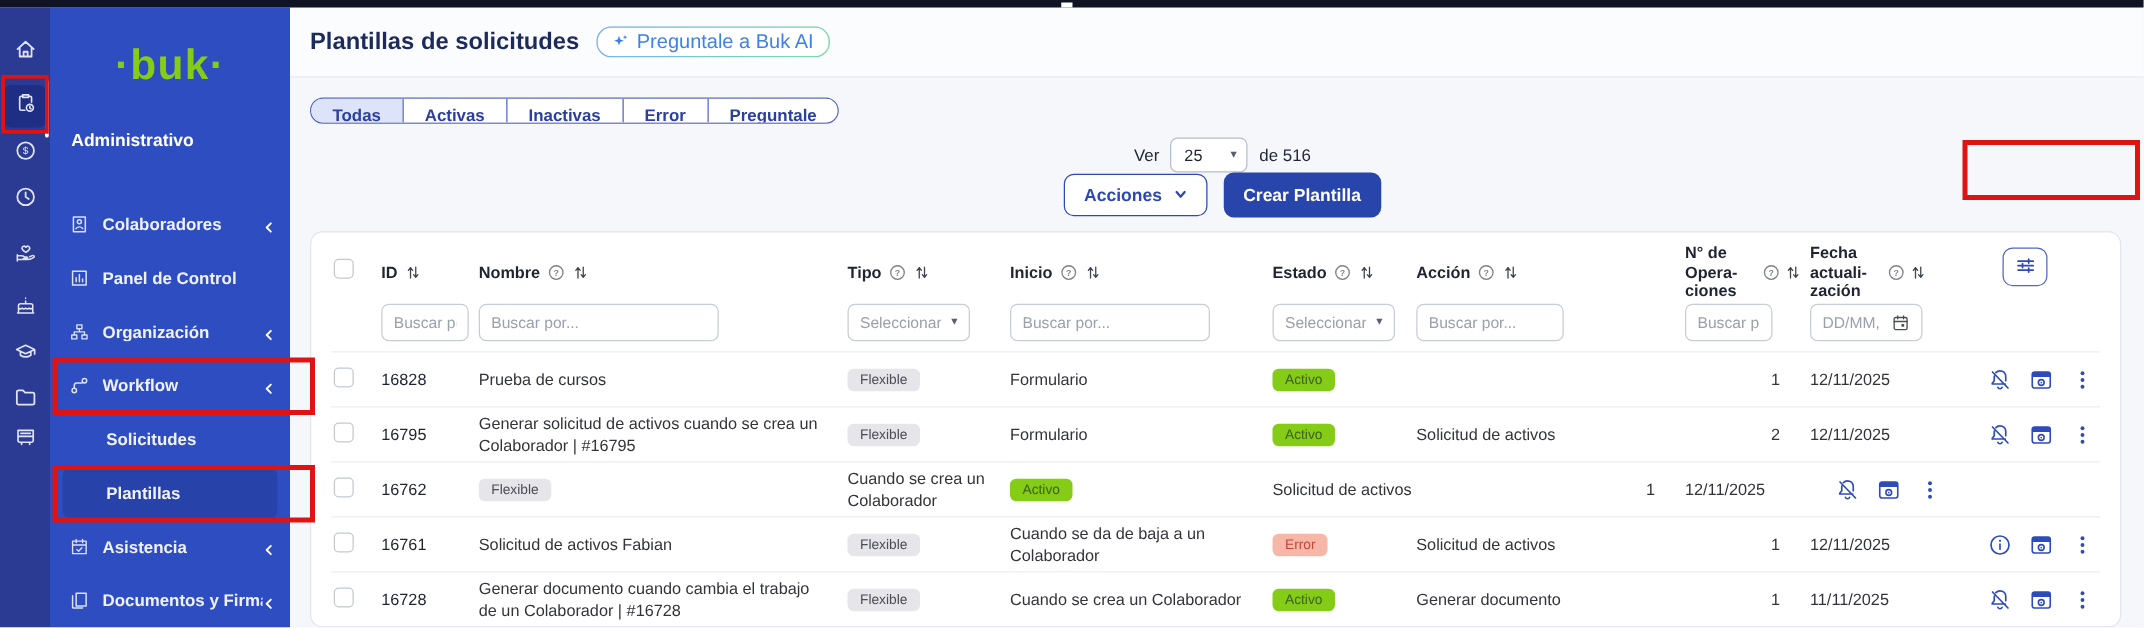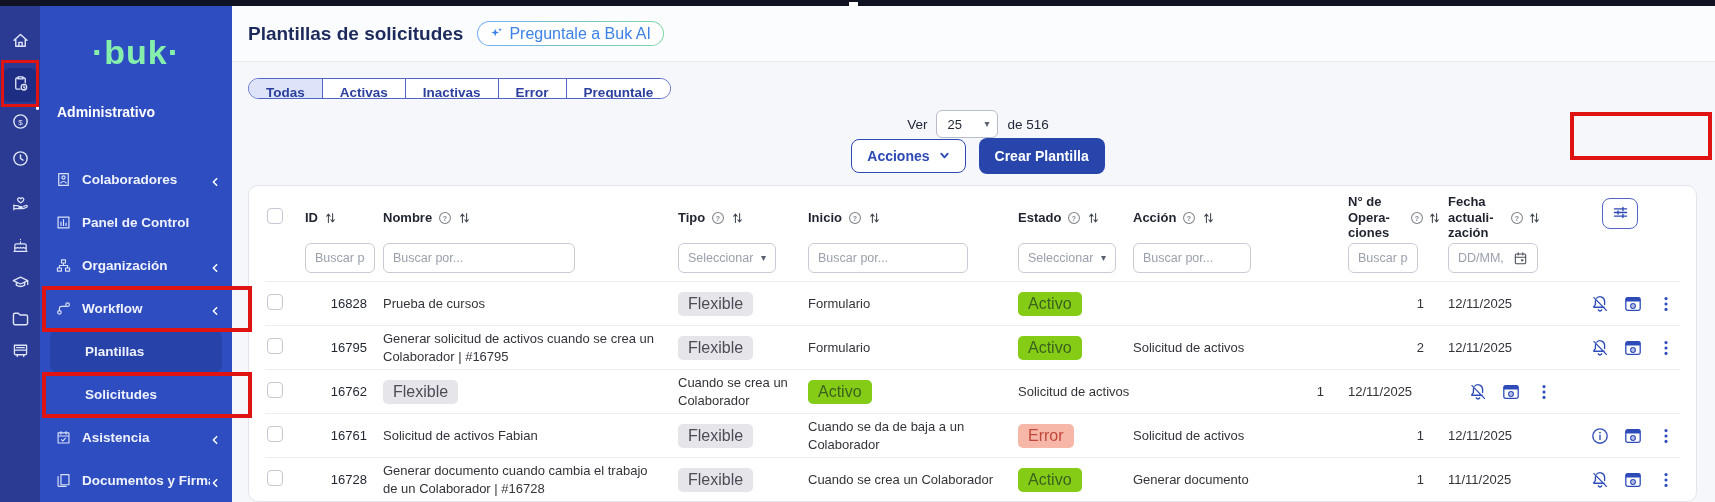--- a/index.html
+++ b/index.html
@@ -20,21 +20,21 @@
   .rail-item.active { background:#1f2e85; }
   .rail-item:nth-child(1){top:19px} .rail-item:nth-child(2){top:62px}
   .rail-item:nth-child(3){top:100px} .rail-item:nth-child(4){top:137px}
   .rail-item:nth-child(5){top:182px} .rail-item:nth-child(6){top:224px}
   .rail-item:nth-child(7){top:261px} .rail-item:nth-child(8){top:297px}
   .rail-item:nth-child(9){top:329px}
   .rail-ind { position:absolute; left:36px; top:58px; width:3px; height:46px; background:#fff; border-radius:2px; }
 
   
   .sidebar { width:192px; flex:none; background:#2e4dc0; color:#fff; position:relative; overflow:hidden; }
-  .logo { margin-top:24px; text-align:center; font-size:34px; font-weight:700; letter-spacing:1px; line-height:44px; color:#86efac; }
+  .logo { margin-top:24px; text-align:center; font-size:34px; font-weight:700; letter-spacing:1px; line-height:44px; color:#84cc16; }
   .section { margin:30px 0 0 17px; font-size:14px; font-weight:700; height:16px; }
   .menu { margin-top:38px; }
   .mi { height:43px; display:flex; align-items:center; padding:0 12px 0 15px;
     font-size:13.5px; font-weight:600; color:#eff2fd; cursor:pointer; white-space:nowrap; }
   .mi .ico { width:17px; height:17px; margin-right:10px; flex:none; color:#d9e1f8; }
   .mi .ico svg { width:17px; height:17px; }
   .mi .lbl { flex:1; overflow:hidden; }
   .mi .chev { width:10px; height:10px; flex:none; color:#fff; }
   .mi .chev svg { width:10px; height:10px; }
   .mi.sub { padding-left:45px; }
@@ -94,24 +94,24 @@
   .fin { height:30px; border:1px solid #c7ccd6; border-radius:6px; background:#fff;
     display:flex; align-items:center; justify-content:space-between; gap:6px; padding:0 9px;
     font-size:12.5px; color:#9aa0ac; font-family:inherit; }
   input.fin { display:block; color:#565b66; }
   input.fin::placeholder { color:#9aa0ac; opacity:1; }
   .fin .ph { overflow:hidden; white-space:nowrap; }
   .fin .cal { color:#4a4f59; display:inline-flex; } .fin .cal svg { width:15px; height:15px; }
   .fin.clickable { cursor:pointer; }
 
   .trow { border-top:1px solid #ebedf3; min-height:44px; font-size:13px; color:#33343b; }
-  .cell-id { text-align:right; padding-right:16px; color:#1f2430; }
+  .cell-id { padding-right:16px; color:#1f2430; }
   .cell-name, .cell-start { padding-right:20px; line-height:1.35; }
   .cell-ops { text-align:right; padding-right:24px; }
-  .badge { display:inline-block; padding:3px 10px; border-radius:5px; font-size:16px; }
+  .badge { display:inline-block; padding:3px 10px; border-radius:5px; font-size:11px; }
   .badge.tipo { background:#e5e5ea; color:#4b4c55; }
   .badge.activo { background:#84cc16; color:#3c611f; }
   .badge.error { background:#f7b7a8; color:#c0473a; }
   .cell-icons { display:flex; justify-content:flex-end; align-items:center; gap:13px; padding-right:4px; }
   .icon-btn { background:none; border:none; padding:0; width:20px; height:20px; color:#2e4cb9; cursor:pointer; display:inline-flex; }
   .icon-btn svg { width:20px; height:20px; }
 
   .cbx { width:16px; height:16px; border:1.5px solid #c3c8d2; border-radius:4px; background:#fff;
     display:inline-block; cursor:pointer; margin-left:2px; }
 
@@ -219,25 +219,25 @@
           <span class="ico"><svg viewBox="0 0 20 20" fill="none" stroke="currentColor" stroke-width="1.4" stroke-linecap="round" stroke-linejoin="round">
               <circle cx="5.2" cy="14.5" r="2.1"></circle>
               <circle cx="14.8" cy="5.5" r="2.1"></circle>
               <path d="M5.2 12.4V9.8c0-1.3 1-2.3 2.3-2.3h5.2"></path>
             </svg></span>
           <span class="lbl">Workflow</span>
           <span class="chev"><svg viewBox="0 0 12 12" fill="none" stroke="currentColor" stroke-width="1.8" stroke-linecap="round" stroke-linejoin="round">
               <path d="M8 2 4 6l4 4"></path>
             </svg></span>
         </div>
+        <div class="mi sub">
+          <span class="lbl">Solicitudes</span>
+        </div>
         <div class="mi sub active">
           <span class="lbl">Plantillas</span>
-        </div>
-        <div class="mi sub">
-          <span class="lbl">Solicitudes</span>
         </div>
         <div class="mi">
           <span class="ico"><svg viewBox="0 0 20 20" fill="none" stroke="currentColor" stroke-width="1.3" stroke-linecap="round" stroke-linejoin="round">
               <path d="M3.6 4.6h12.8v11.8H3.6zM7 3v3M13 3v3M3.6 8.2h12.8M7.6 12.4l1.7 1.7 3.1-3.3"></path>
             </svg></span>
           <span class="lbl">Asistencia</span>
           <span class="chev"><svg viewBox="0 0 12 12" fill="none" stroke="currentColor" stroke-width="1.8" stroke-linecap="round" stroke-linejoin="round">
               <path d="M8 2 4 6l4 4"></path>
             </svg></span>
         </div>

